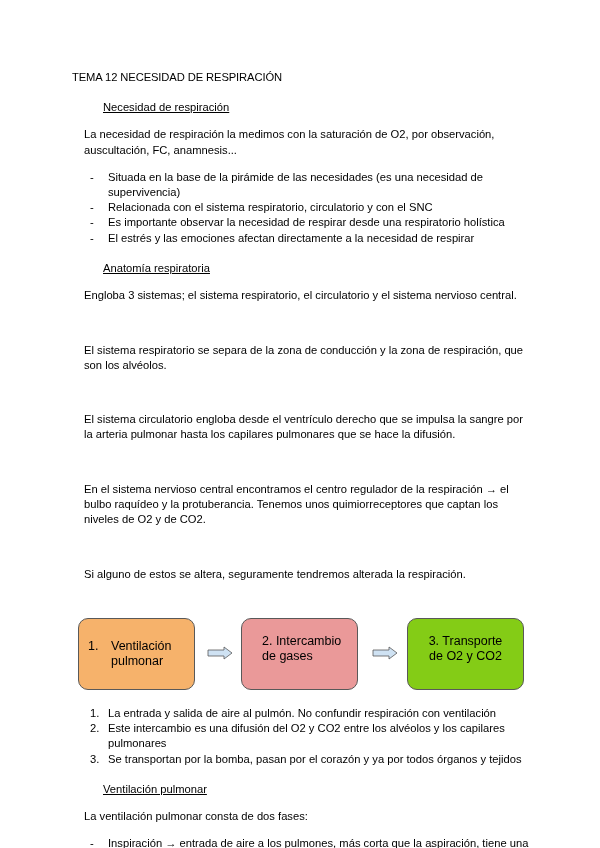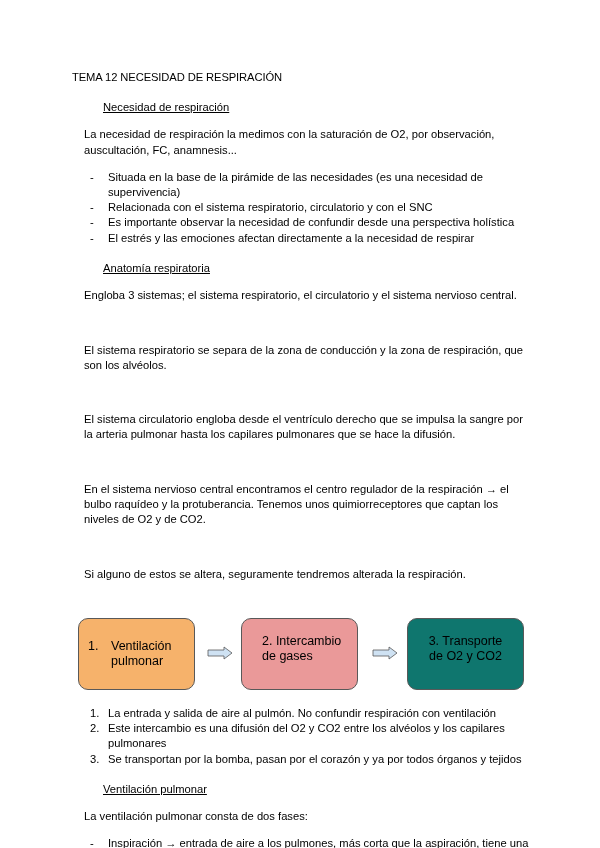--- a/index.html
+++ b/index.html
@@ -14,41 +14,41 @@
   ul.dash li { position: relative; padding-left: 36px; }
   ul.dash li::before { content: "-"; position: absolute; left: 18px; top: 0; }
   ol.num { margin: 0; padding: 0; list-style: none; }
   ol.num li { position: relative; padding-left: 36px; }
   ol.num li .n { position: absolute; left: 18px; top: 0; }
   .diagram { position: relative; height: 94px; margin-top: 3px; }
   .box { position: absolute; top: 6px; width: 117px; height: 72px; border: 1px solid #595959;
          border-radius: 10px; box-sizing: border-box; font-size: 12.5px; line-height: 15px; }
   .box1 { left: 6px; background: #f6b26b; }
   .box2 { left: 169px; background: #ea9999; }
-  .box3 { left: 335px; background: #0f766e; }
+  .box3 { left: 335px; background: #84cc16; }
   .box1 .num1 { position: absolute; left: 9px; top: 20px; }
   .box1 .txt { position: absolute; left: 32px; top: 20px; }
   .box2 .txt { position: absolute; left: 20px; top: 15px; }
   .box3 .txt { position: absolute; left: 0; right: 0; top: 15px; text-align: center; }
   .arrow { position: absolute; top: 34px; width: 26px; height: 14px; }
   .arrow1 { left: 135px; }
   .arrow2 { left: 300px; }
 </style>
 </head>
 <body>
 
 <div class="page">
   <p class="title">TEMA 12 NECESIDAD DE RESPIRACIÓN</p>
 
   <p class="heading">Necesidad de respiración</p>
   <p>La necesidad de respiración la medimos con la saturación de O2, por observación, auscultación, FC, anamnesis...</p>
   <ul class="dash">
     <li>Situada en la base de la pirámide de las necesidades (es una necesidad de supervivencia)</li>
     <li>Relacionada con el sistema respiratorio, circulatorio y con el SNC</li>
-    <li>Es importante observar la necesidad de confundir desde una perspectiva holística</li>
+    <li>Es importante observar la necesidad de respirar desde una respiratorio holística</li>
     <li>El estrés y las emociones afectan directamente a la necesidad de respirar</li>
   </ul>
   <div class="gap"></div>
 
   <p class="heading">Anatomía respiratoria</p>
   <p>Engloba 3 sistemas; el sistema respiratorio, el circulatorio y el sistema nervioso central.</p>
   <div class="gap"></div>
   <p>El sistema respiratorio se separa de la zona de conducción y la zona de respiración, que son los alvéolos.</p>
   <div class="gap"></div>
   <p>El sistema circulatorio engloba desde el ventrículo derecho que se impulsa la sangre por la arteria pulmonar hasta los capilares pulmonares que se hace la difusión.</p>

